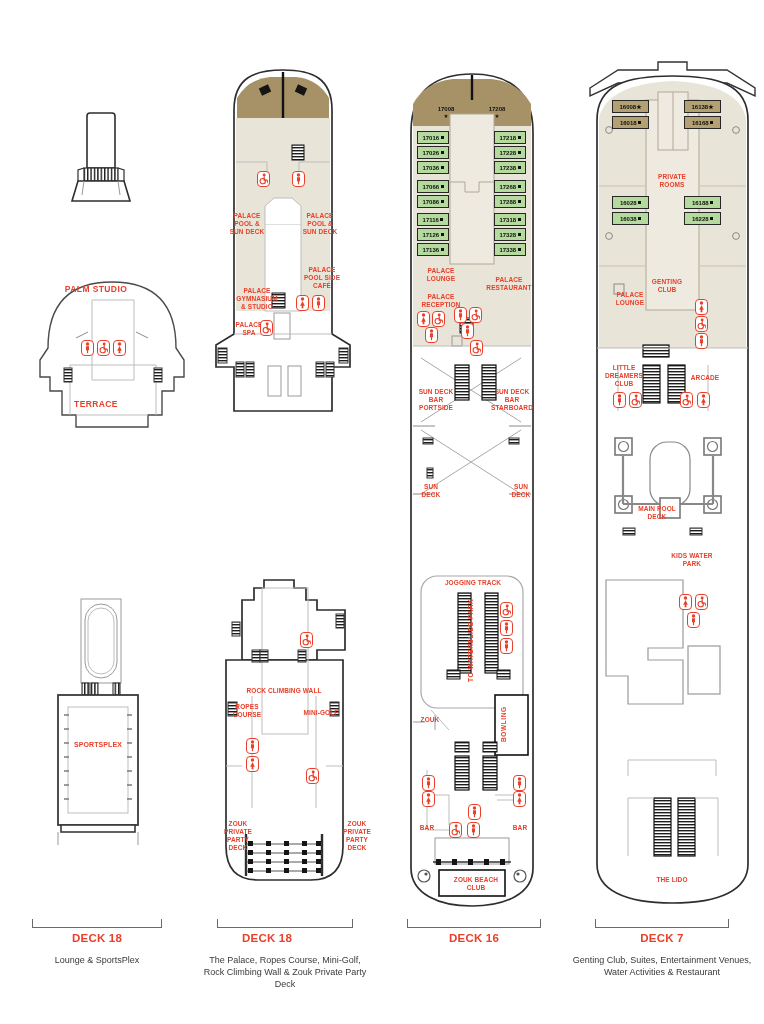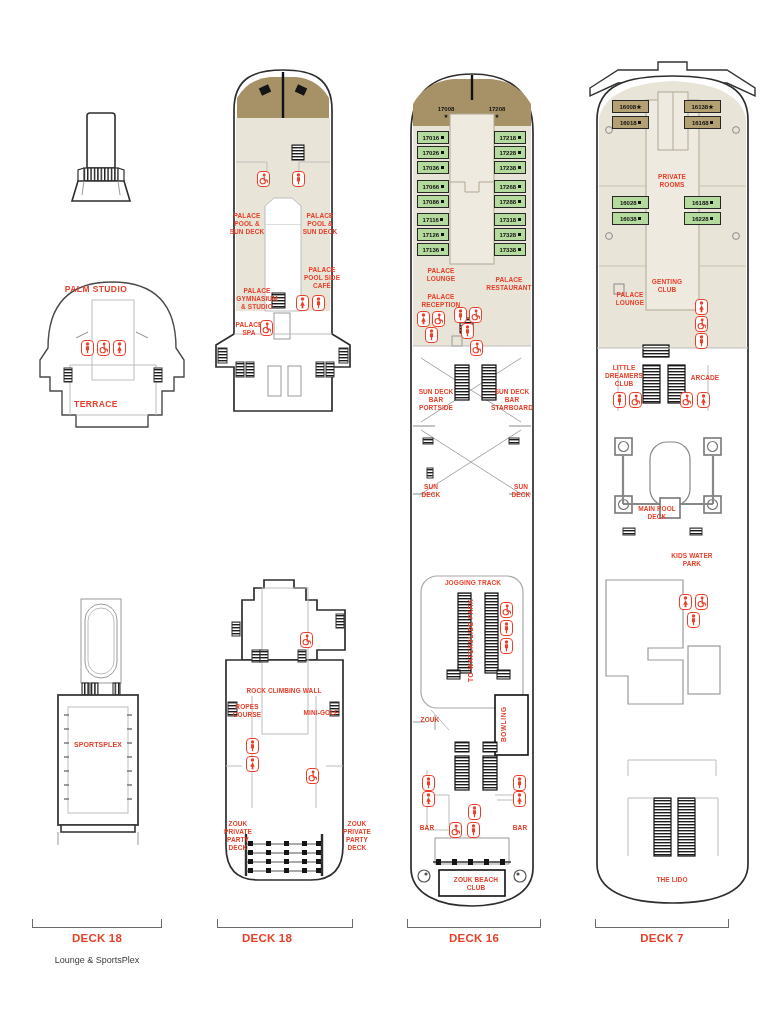--- a/index.html
+++ b/index.html
@@ -585,20 +585,22 @@
         <use href="#g-male"></use>
       </svg>
     </span>
 
   <div class="cap-bracket" style="left:32px;top:919px;width:130px"></div>
   <div class="cap-title" style="left:26px;top:932px;width:142px">DECK 18</div>
   <div class="cap-desc" style="left:12px;top:954px;width:170px">Lounge &amp; SportsPlex</div>
 
   <div class="cap-bracket" style="left:217px;top:919px;width:136px"></div>
   <div class="cap-title" style="left:196px;top:932px;width:142px">DECK 18</div>
+  <div class="cap-desc" style="left:198px;top:954px;width:174px">The Palace, Ropes Course, Mini-Golf, Rock Climbing Wall &amp; Zouk Private Party Deck</div>
 
   <div class="cap-bracket" style="left:407px;top:919px;width:134px"></div>
   <div class="cap-title" style="left:403px;top:932px;width:142px">DECK 16</div>
 
   <div class="cap-bracket" style="left:595px;top:919px;width:134px"></div>
   <div class="cap-title" style="left:591px;top:932px;width:142px">DECK 7</div>
+  <div class="cap-desc" style="left:572px;top:954px;width:180px">Genting Club, Suites, Entertainment Venues, Water Activities &amp; Restaurant</div>
 
 </div>
 
 </body></html>

